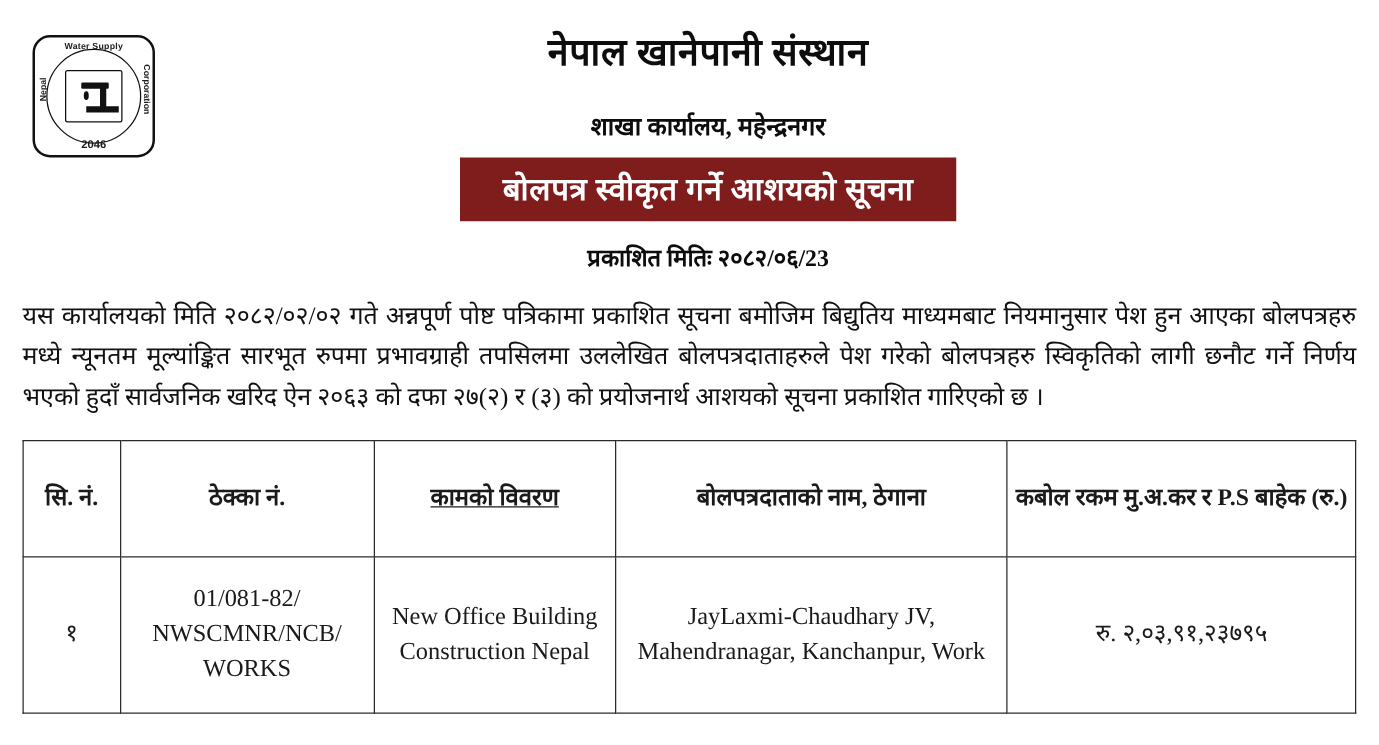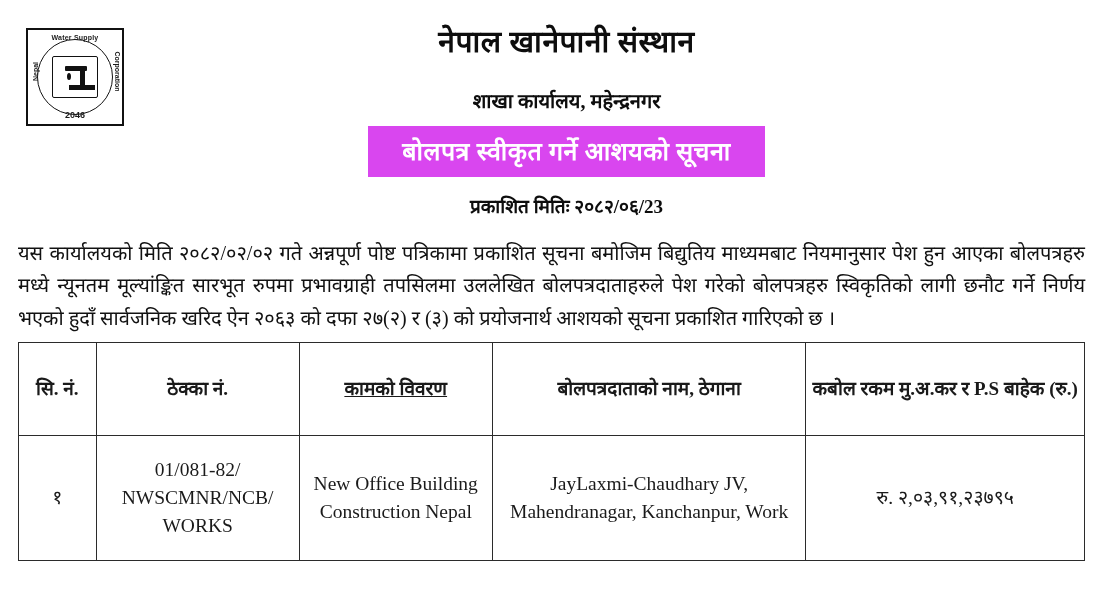--- a/index.html
+++ b/index.html
@@ -51,21 +51,21 @@
     flex: 0 0 110px;
     display: flex;
     justify-content: center;
     padding-top: 14px;
   }
 
   .logo {
     width: 94px;
     height: 94px;
     border: 2px solid #111;
-    border-radius: 0;
+    border-radius: 14px;
     position: relative;
     background: #fff;
   }
   .logo .inner-ring {
     position: absolute;
     left: 9px;
     top: 9px;
     right: 9px;
     bottom: 9px;
     border: 1.5px solid #111;
@@ -172,21 +172,21 @@
     color: #0d0d0d;
   }
   .office-name {
     font-size: 20px;
     font-weight: 700;
     margin-top: 26px;
     color: #0d0d0d;
   }
   .notice-banner {
     display: inline-block;
-    background: #d946ef;
+    background: #7f1d1d;
     color: #ffffff;
     font-size: 25px;
     font-weight: 700;
     padding: 7px 34px 10px 34px;
     margin-top: 12px;
     letter-spacing: 0.5px;
   }
   .pub-date {
     font-size: 19px;
     font-weight: 700;
@@ -203,21 +203,21 @@
     line-height: 1.62;
     text-align: justify;
     text-align-last: left;
     color: #111;
   }
 
   
   .table-wrap {
     position: relative;
     z-index: 2;
-    margin: 8px 18px 0 18px;
+    margin: 18px 18px 0 18px;
   }
   table.notice-table {
     width: 100%;
     border-collapse: collapse;
     table-layout: fixed;
   }
   table.notice-table th,
   table.notice-table td {
     border: 1.5px solid #2b2b2b;
     text-align: center;

